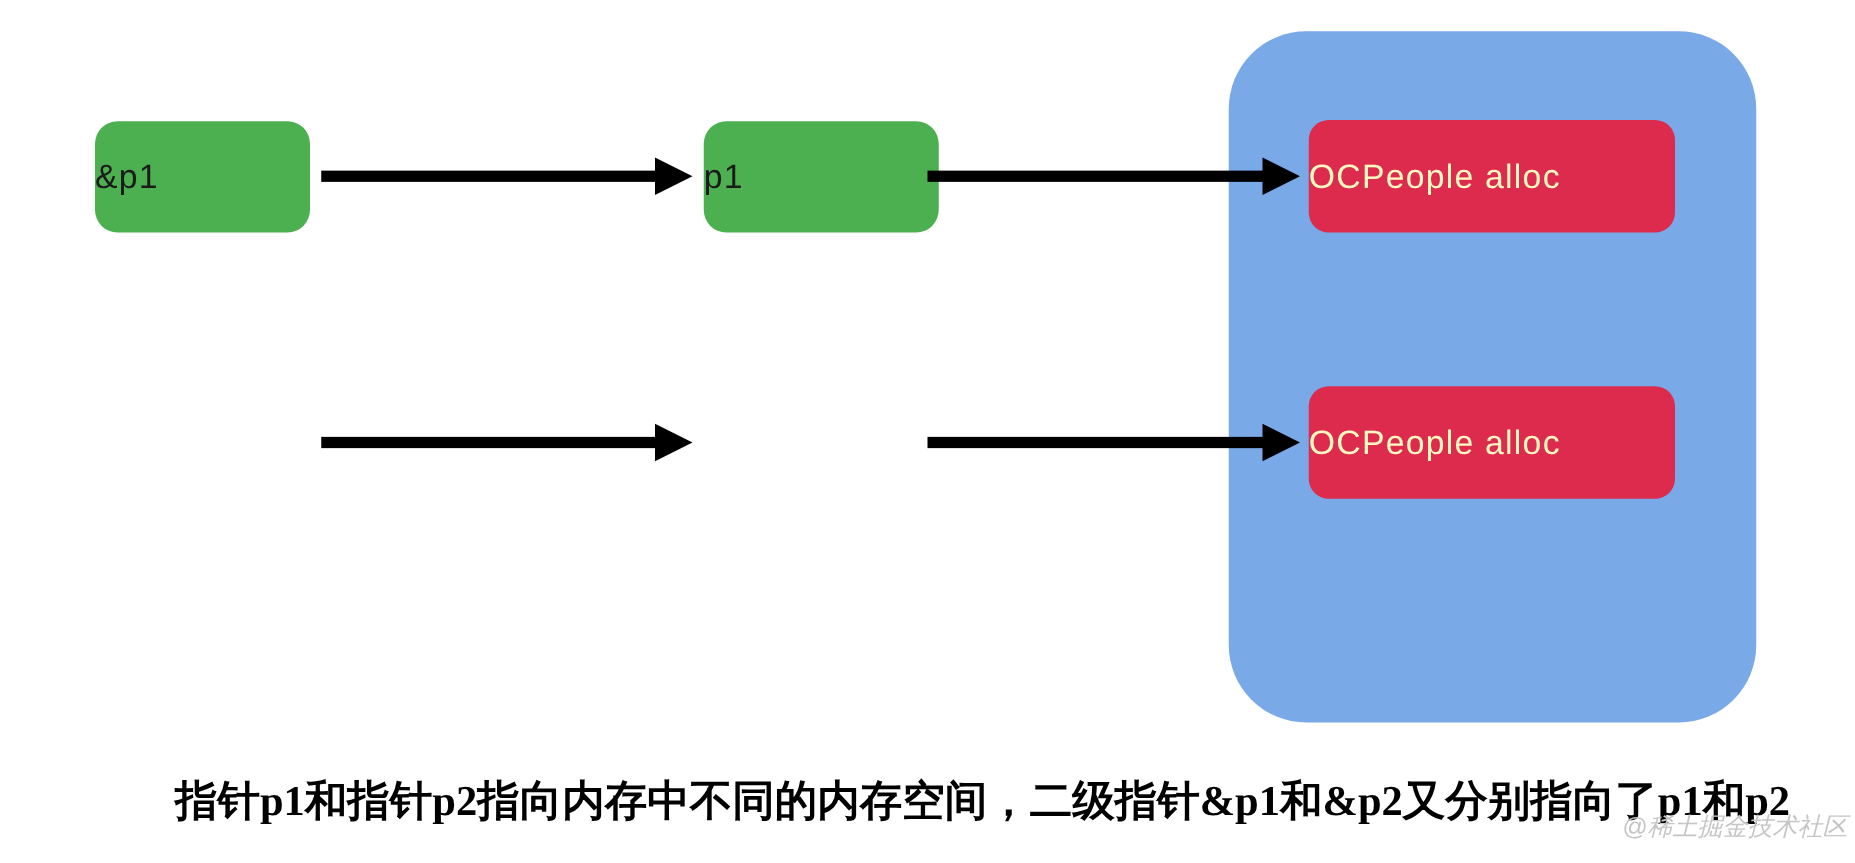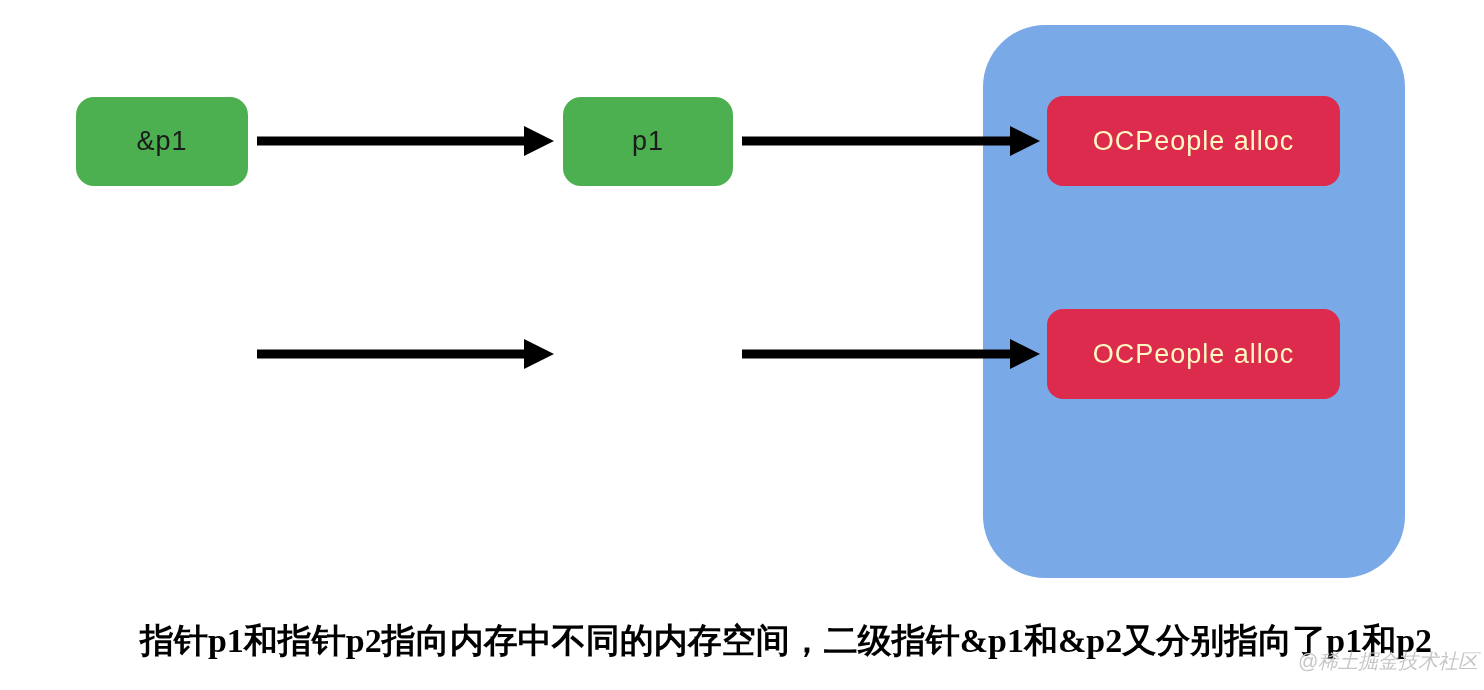--- a/index.html
+++ b/index.html
@@ -25,37 +25,36 @@
     height: 553px;
     background: #7AA9E8;
     border-radius: 62px;
   }
 
   
   .box {
     position: absolute;
     display: flex;
     align-items: center;
-    justify-content: center;
     font-size: 27px;
     letter-spacing: 1px;
   }
   .green {
     background: #4CAF50;
     color: #1b1b1b;
     border-radius: 18px;
   }
   .red {
     background: #DC2B4C;
     color: #fef9c3;
     border-radius: 16px;
   }
 
   .amp-p1 { left: 76px;  top: 97px;  width: 172px; height: 89px; }
-  .p1     { left: 563px; top: 97px;  width: 170px; height: 89px; }
+  .p1     { left: 563px; top: 97px;  width: 188px; height: 89px; }
   .mem1   { left: 1047px; top: 96px; width: 293px; height: 90px; }
 
   .amp-p2 { left: 76px;  top: 310px; width: 172px; height: 89px; }
   .p2     { left: 563px; top: 310px; width: 170px; height: 89px; }
   .mem2   { left: 1047px; top: 309px; width: 293px; height: 90px; }
 
   
   .arrow {
     position: absolute;
     height: 30px;

